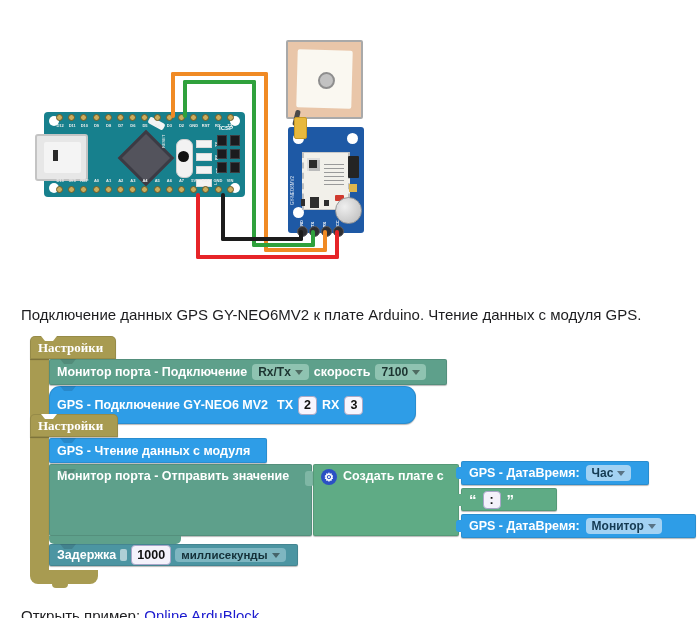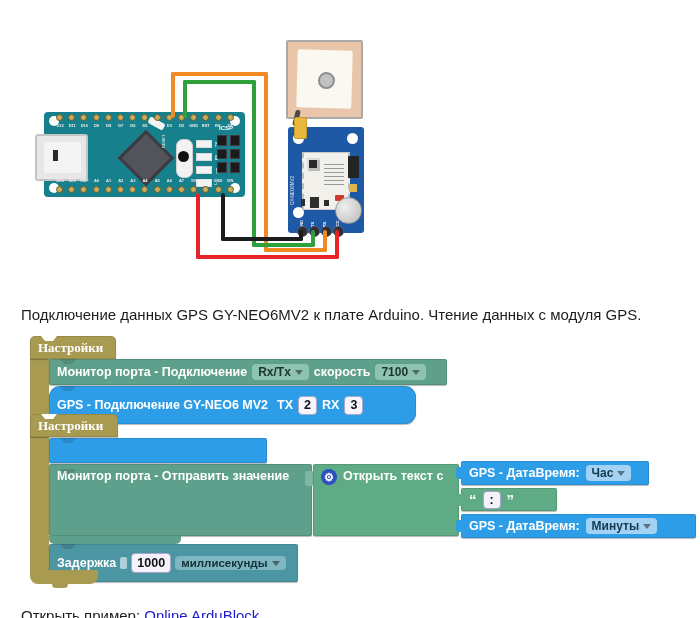--- a/index.html
+++ b/index.html
@@ -303,31 +303,32 @@
     <span class="sq">3</span>
   </div>
 
   <div class="abs blk olive tab" style="left:30px;top:414px;width:88px;height:23px;">
     <span class="dent w"></span>
     <span>Настройки</span>
   </div>
 
   <div class="abs blk blue" style="left:49px;top:438px;width:218px;height:25px;">
     <span class="dent"></span>
+    <span>GPS - Чтение данных с модуля</span>
   </div>
 
   <div class="abs blk teal topalign" style="left:49px;top:464px;width:263px;height:72px;">
     <span class="dent"></span>
     <span>Монитор порта - Отправить значение</span>
     <span class="socket" style="margin-top:0;"></span>
   </div>
 
   <div class="abs blk greenb topalign" style="left:313px;top:464px;width:146px;height:72px;">
     <span class="gear">⚙</span>
-    <span>Открыть текст с</span>
+    <span>Создать плате с</span>
   </div>
 
   <div class="abs blk blue" style="left:461px;top:461px;width:188px;height:24px;">
     <span class="plug"></span>
     <span>GPS - ДатаВремя:</span>
     <span class="pill pill-blue">
       <span>Час</span>
       <i class="arr"></i>
     </span>
   </div>
@@ -336,28 +337,28 @@
     <span class="plug"></span>
     <span class="quote">“</span>
     <span class="vfield" style="min-width:16px;height:16px;">:</span>
     <span class="quote">”</span>
   </div>
 
   <div class="abs blk blue" style="left:461px;top:514px;width:235px;height:24px;">
     <span class="plug"></span>
     <span>GPS - ДатаВремя:</span>
     <span class="pill pill-blue">
-      <span>Минуты</span>
+      <span>Монитор</span>
       <i class="arr"></i>
     </span>
   </div>
 
   <div class="abs teal" style="left:49px;top:536px;width:132px;height:8px;border-radius:0 0 5px 5px;"></div>
 
-  <div class="abs blk delayb" style="left:49px;top:544px;width:249px;height:38px;gap:4px;">
+  <div class="abs blk delayb" style="left:49px;top:544px;width:249px;height:22px;gap:4px;">
     <span class="dent"></span>
     <span>Задержка</span>
     <span class="notch-sm"></span>
     <span class="vfield">1000</span>
     <span class="pill pill-delay">
       <span>миллисекунды</span>
       <i class="arr"></i>
     </span>
   </div>
 

